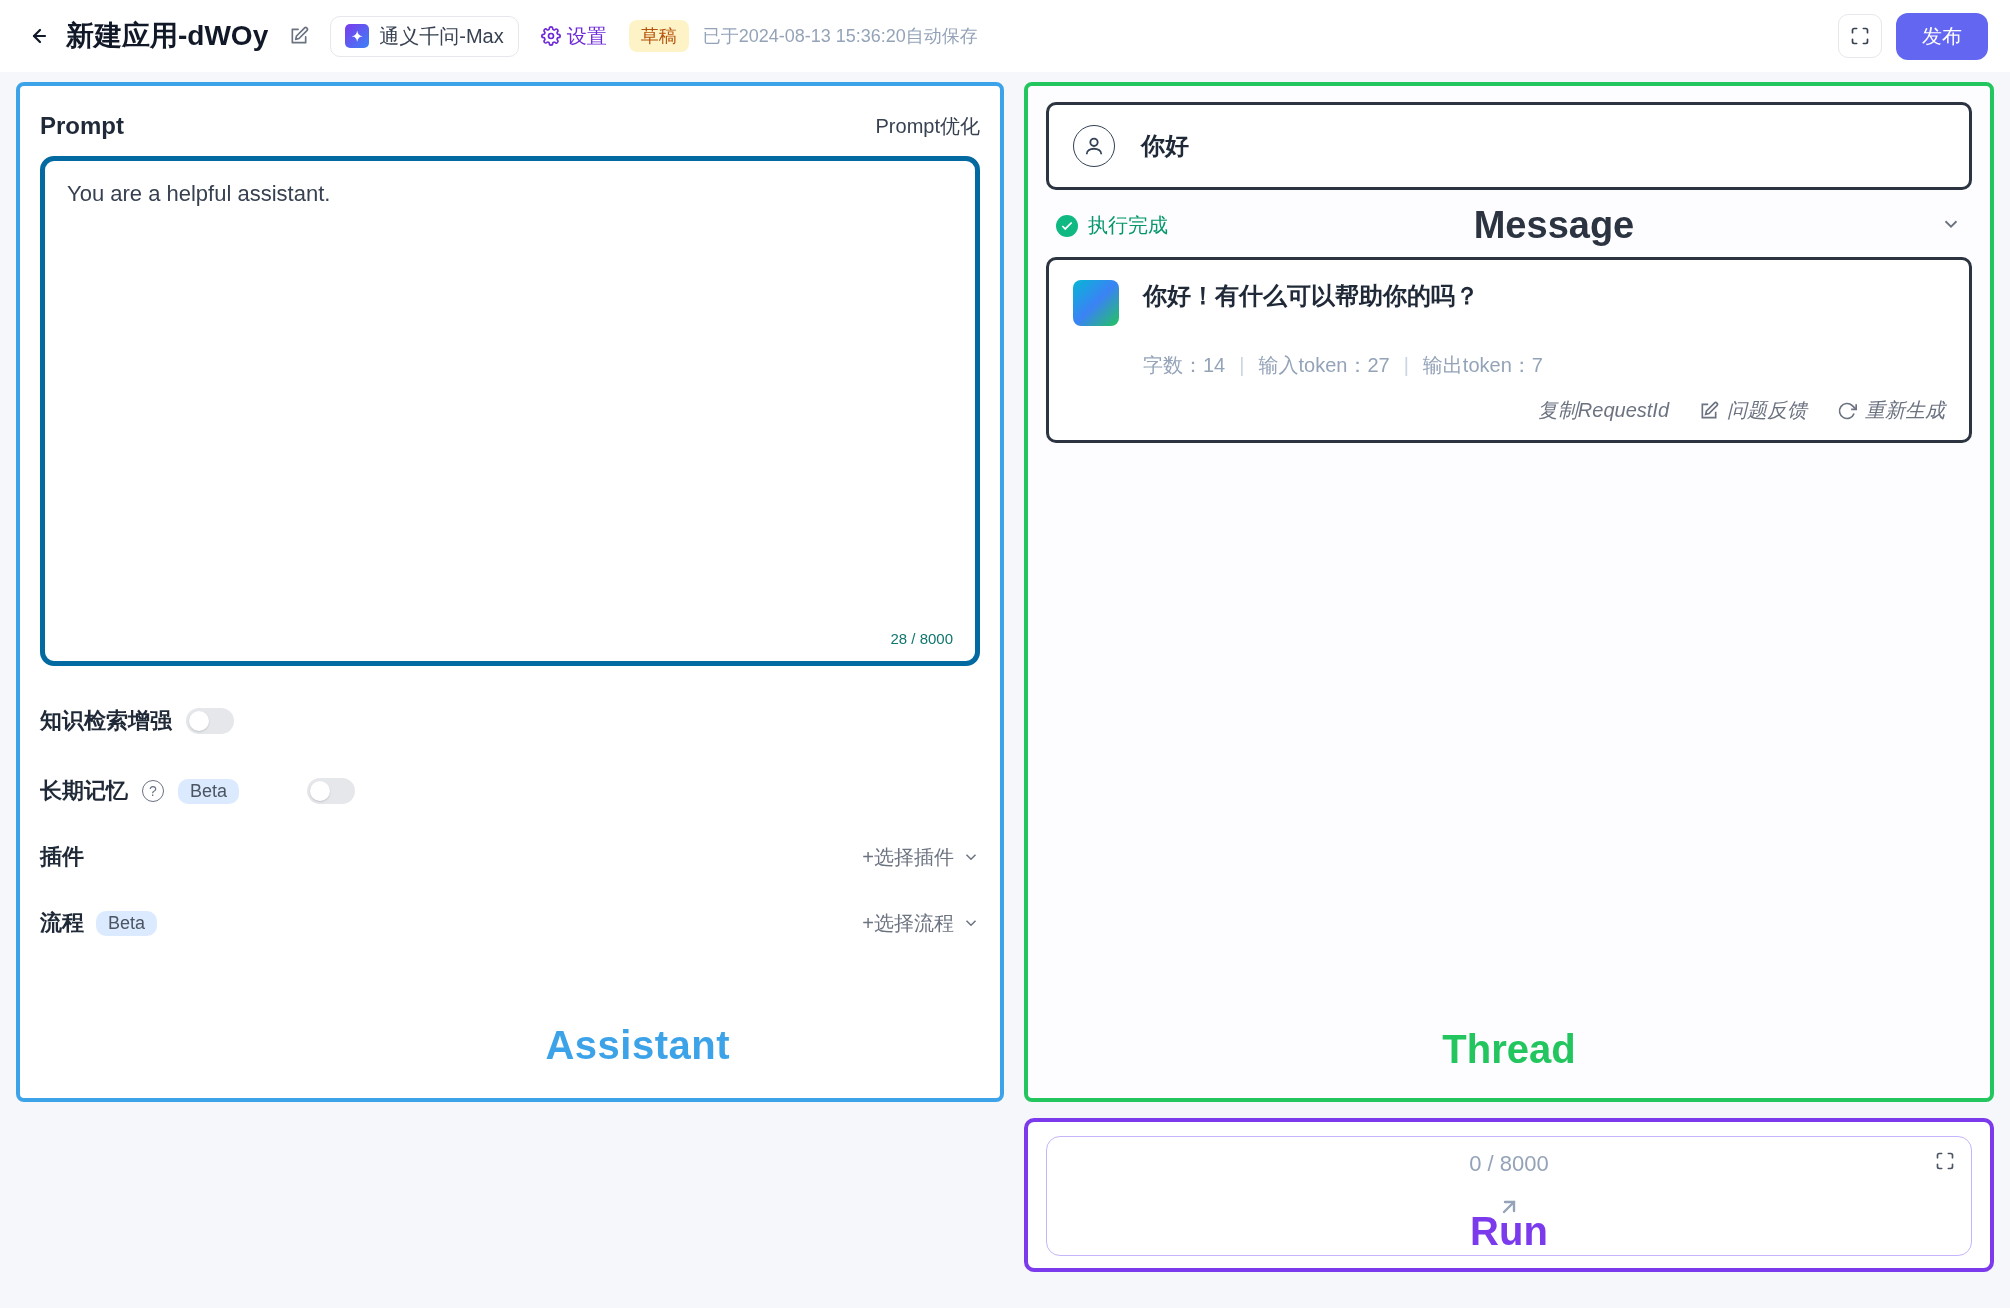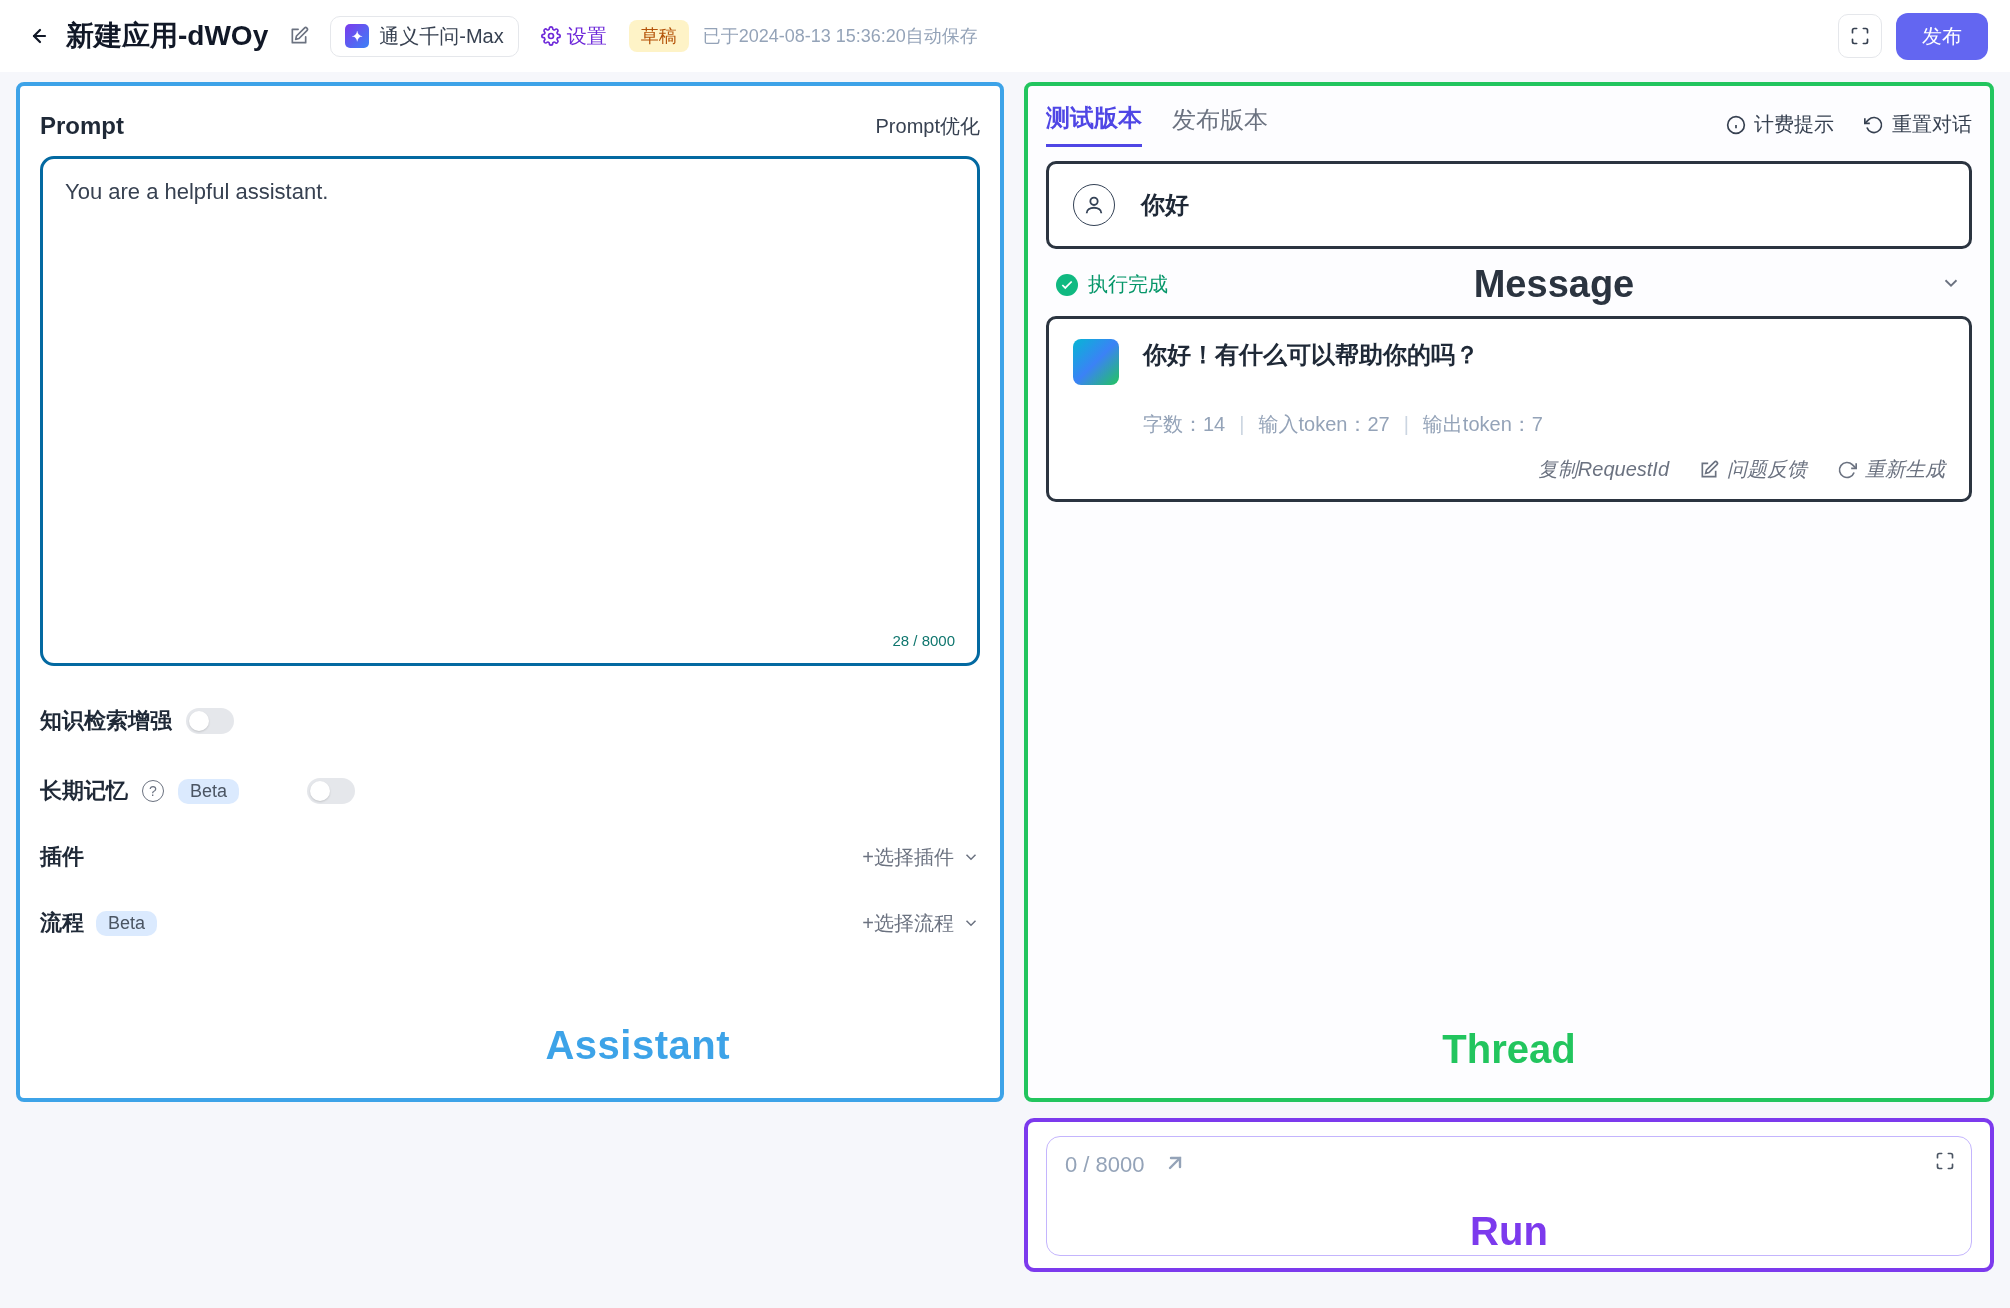--- a/index.html
+++ b/index.html
@@ -94,21 +94,21 @@
     position: relative;
     background: #fff;
   }
   .prompt-header {
     display: flex; justify-content: space-between; align-items: center;
     margin-bottom: 16px;
   }
   .prompt-label { font-size: 24px; font-weight: 600; color: #1f2937; }
   .prompt-opt-link { font-size: 20px; color: #374151; cursor: pointer; }
   .prompt-box {
-    border: 3px solid #0369a1; border-radius: 14px;
+    border: 5px solid #0369a1; border-radius: 14px;
     height: 510px; padding: 20px 22px;
     position: relative; background: #fff;
     font-size: 22px; color: #374151;
   }
   .prompt-counter {
     position: absolute; right: 22px; bottom: 14px;
     color: #0f766e; font-size: 15px;
   }
   .toggle-row {
     display: flex; align-items: center; gap: 14px;
@@ -231,21 +231,21 @@
     position:relative;
   }
   .run-input {
     border:none; outline:none; font-size:22px; color:#374151; width: 80%;
     background:transparent;
   }
   .run-input::placeholder { color:#9ca3af; }
   .run-expand {
     position:absolute; right:16px; top:14px; cursor:pointer; color:#4b5563;
   }
-  .run-bottom { display:flex; justify-content:flex-start; align-items:center; gap:18px; }
+  .run-bottom { display:flex; justify-content:space-between; align-items:center; gap:18px;flex-direction:column; }
   .run-counter { color:#94a3b8; font-size:22px; }
   .run-send { cursor:pointer; color:#94a3b8; }
   .run-label {
     position:absolute; left:0; right:0; bottom:14px; text-align:center;
     font-size:40px; font-weight:800; color:#7c3aed; pointer-events:none;
   }
 
   .footer-note {
     position:absolute; left: 4px; right:16px; top: 1210px;
     text-align:center; color:#94a3b8; font-size:18px;
@@ -346,40 +346,20 @@
             </svg>
         </div>
       </div>
 
       <div class="assistant-label">Assistant</div>
     </div>
   </div>
 
   <div class="right-panel">
     <div class="thread-box">
-      <div class="tabs-row">
-        <div class="tab active">测试版本</div>
-        <div class="tab">发布版本</div>
-        <div class="tabs-spacer"></div>
-        <div class="tab-action">
-          <svg width="20" height="20" viewBox="0 0 24 24" fill="none" stroke="#374151" stroke-width="2">
-              <circle cx="12" cy="12" r="10"></circle>
-              <line x1="12" y1="8" x2="12" y2="8"></line>
-              <line x1="12" y1="12" x2="12" y2="16"></line>
-            </svg>
-          <span>计费提示</span>
-        </div>
-        <div class="tab-action">
-          <svg width="20" height="20" viewBox="0 0 24 24" fill="none" stroke="#374151" stroke-width="2">
-              <polyline points="1 4 1 10 7 10"></polyline>
-              <path d="M3.51 15a9 9 0 1 0 2.13-9.36L1 10"></path>
-            </svg>
-          <span>重置对话</span>
-        </div>
-      </div>
 
       <div class="user-msg-card">
         <div class="user-avatar">
           <svg width="22" height="22" viewBox="0 0 24 24" fill="none" stroke="#334155" stroke-width="2">
               <circle cx="12" cy="8" r="4"></circle>
               <path d="M4 21c0-4 4-6 8-6s8 2 8 6"></path>
             </svg>
         </div>
         <div class="user-msg-text">你好</div>
       </div>

